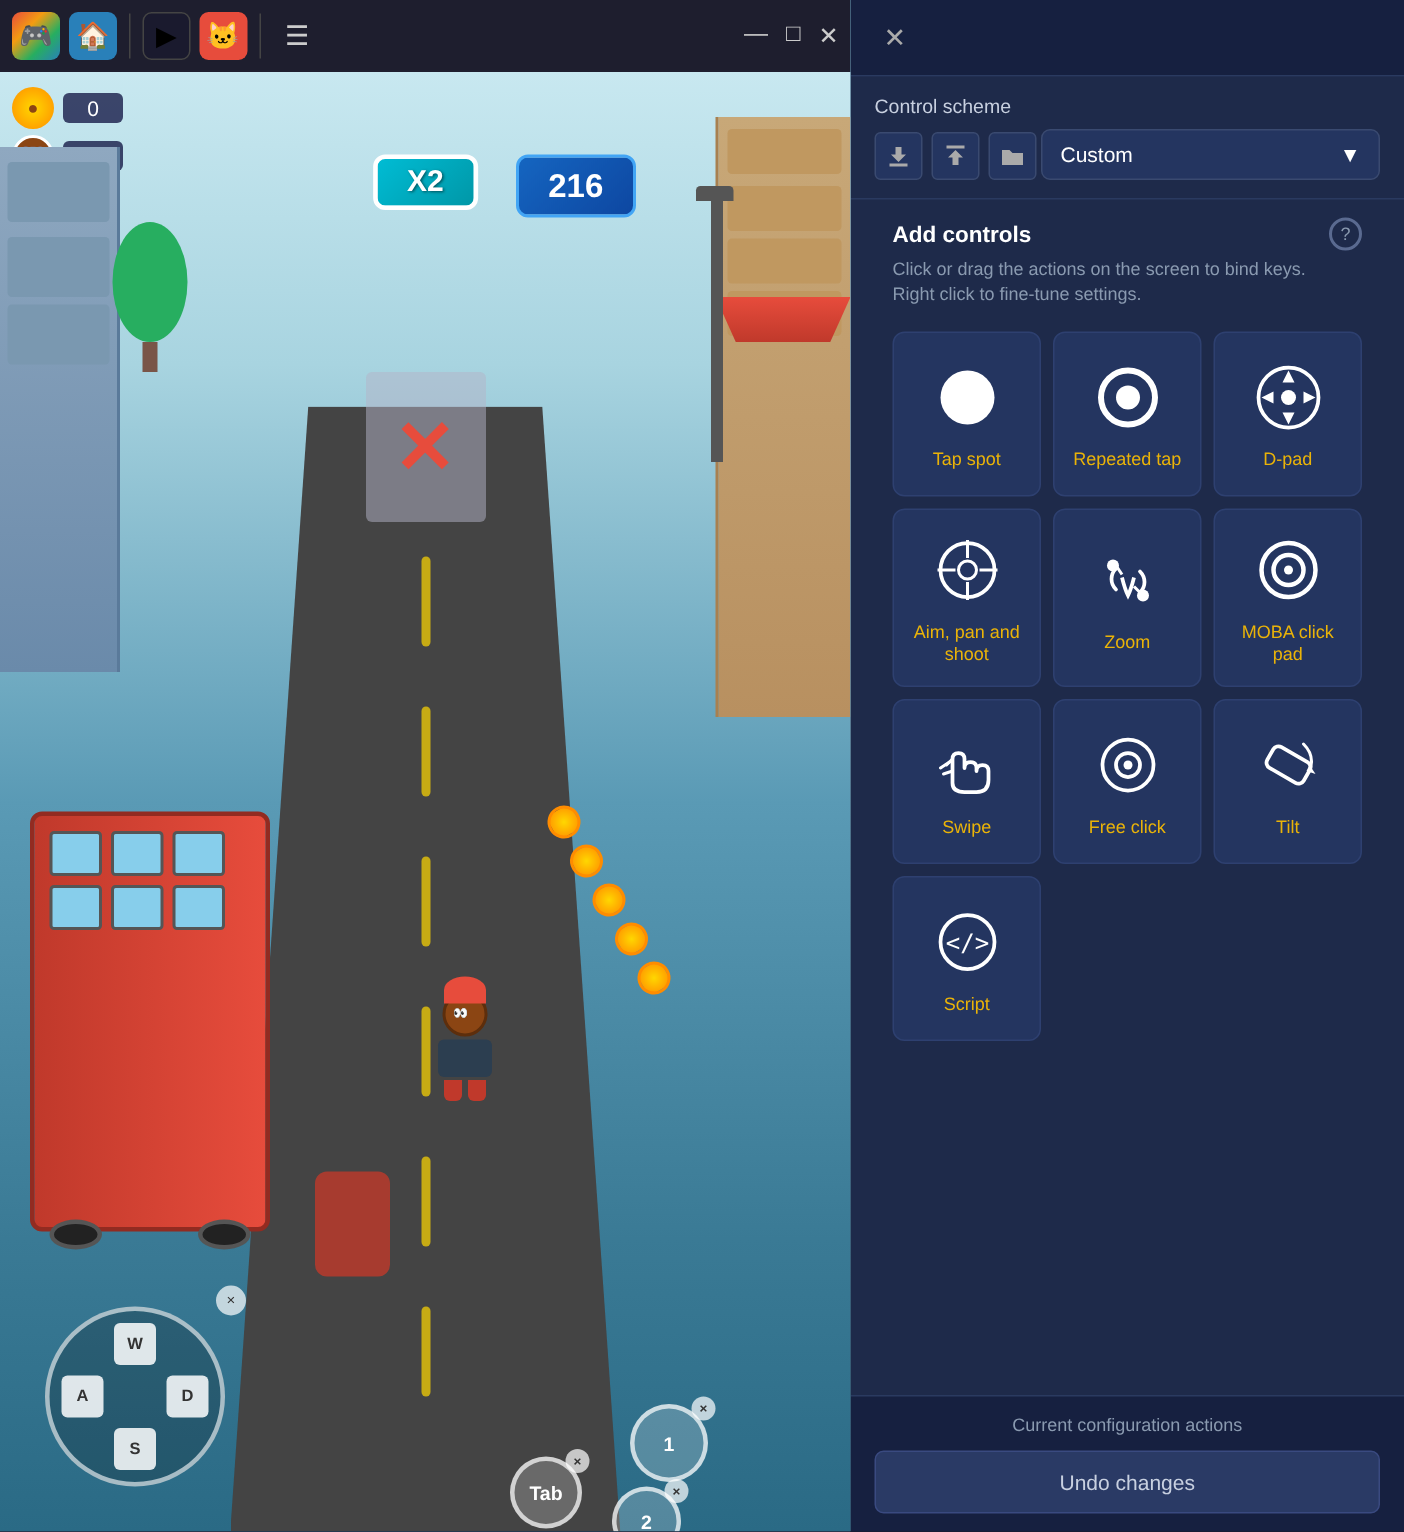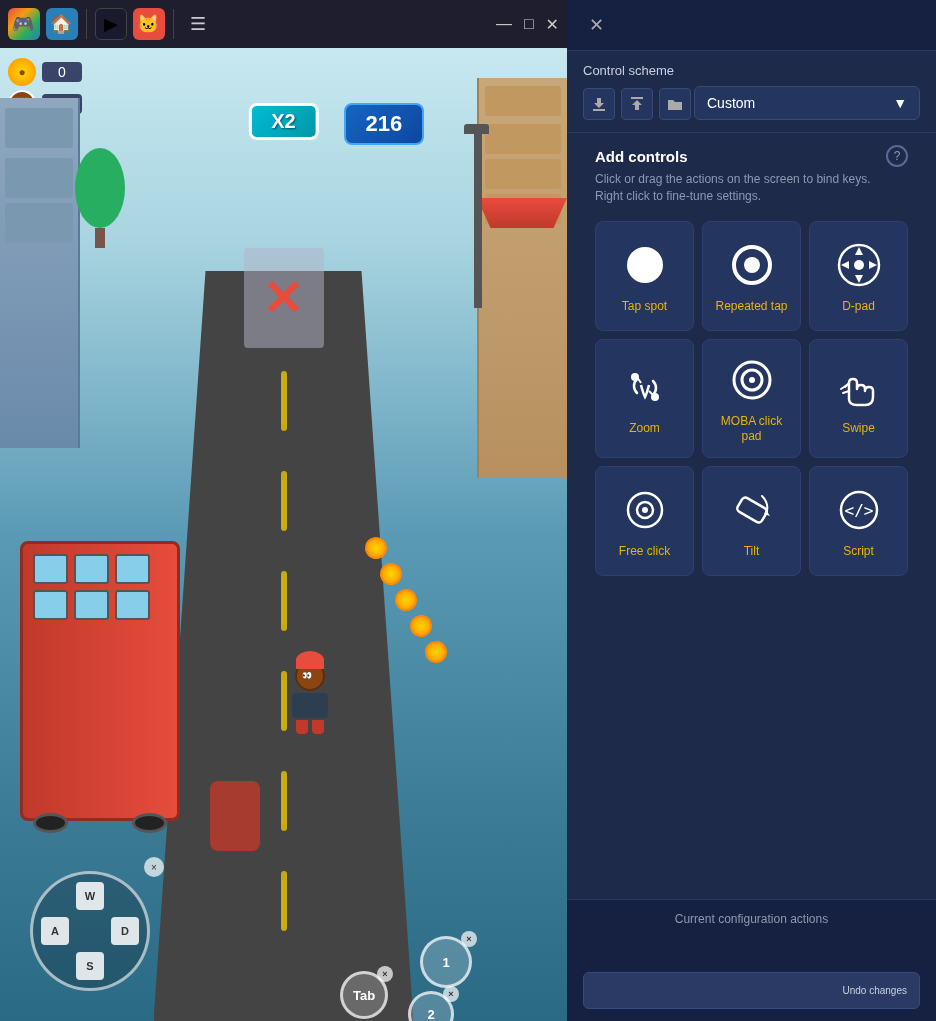--- a/index.html
+++ b/index.html
@@ -470,24 +470,23 @@
       gap: 10px;
     }
 
     .btn-undo {
       flex: 1;
       background: #2a3a65;
       border: 1px solid #3a4a80;
       color: #c8d0e0;
       padding: 12px;
       border-radius: 6px;
-      font-size: 10px;
-      text-align: right;
+      font-size: 14px;
+      text-align: center;
       cursor: pointer;
-      margin-top: 36px;
     }
 
     .btn-save {
       flex: 1;
       background: #3a5ab0;
       border: 1px solid #4a6ac0;
       color: white;
       padding: 12px;
       border-radius: 6px;
       font-size: 14px;
@@ -890,20 +889,33 @@
             <polygon points="24,6 20,14 28,14" fill="white"></polygon>
             <polygon points="24,42 20,34 28,34" fill="white"></polygon>
             <polygon points="6,24 14,20 14,28" fill="white"></polygon>
             <polygon points="42,24 34,20 34,28" fill="white"></polygon>
             <circle cx="24" cy="24" r="5" fill="white"></circle>
           </svg>
         </div>
         <span class="control-label">D-pad</span>
       </div>
 
+      <div class="control-card">
+        <div class="control-icon">
+          <svg width="48" height="48" viewBox="0 0 48 48">
+            <circle cx="24" cy="24" r="18" fill="none" stroke="white" stroke-width="2.5"></circle>
+            <circle cx="24" cy="24" r="6" fill="none" stroke="white" stroke-width="2"></circle>
+            <line x1="24" y1="4" x2="24" y2="16" stroke="white" stroke-width="2"></line>
+            <line x1="24" y1="32" x2="24" y2="44" stroke="white" stroke-width="2"></line>
+            <line x1="4" y1="24" x2="16" y2="24" stroke="white" stroke-width="2"></line>
+            <line x1="32" y1="24" x2="44" y2="24" stroke="white" stroke-width="2"></line>
+          </svg>
+        </div>
+        <span class="control-label">Aim, pan and shoot</span>
+      </div>
 
       <div class="control-card">
         <div class="control-icon">
           <svg width="48" height="48" viewBox="0 0 48 48">
 
             <path d="M16 30 C12 26 12 20 16 16" stroke="white" stroke-width="2.5" fill="none" stroke-linecap="round"></path>
             <circle cx="14" cy="14" r="4" fill="white"></circle>
             <path d="M32 18 C36 22 36 28 32 32" stroke="white" stroke-width="2.5" fill="none" stroke-linecap="round"></path>
             <circle cx="34" cy="34" r="4" fill="white"></circle>
             <path d="M20 20 L16 14" stroke="white" stroke-width="2" fill="none"></path>

